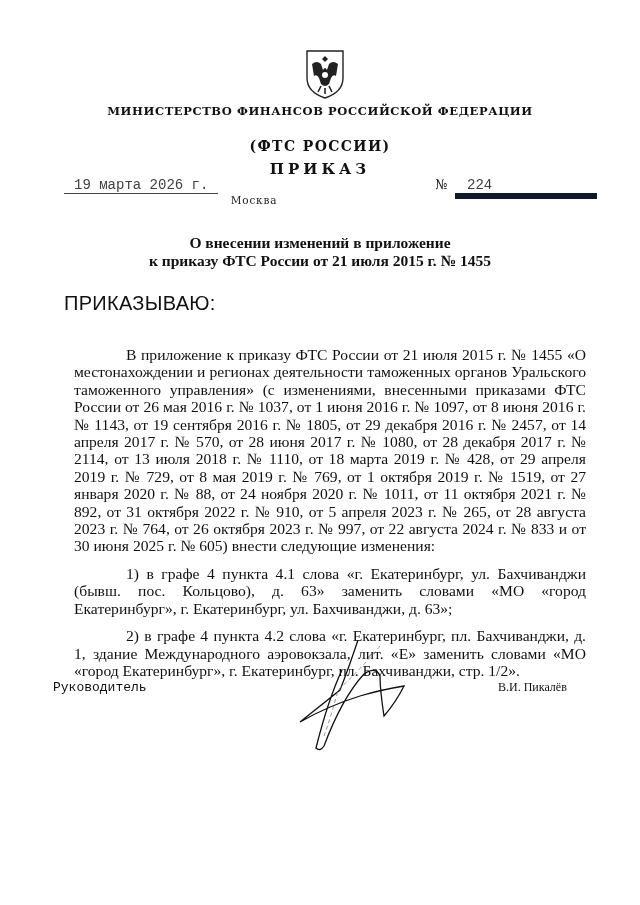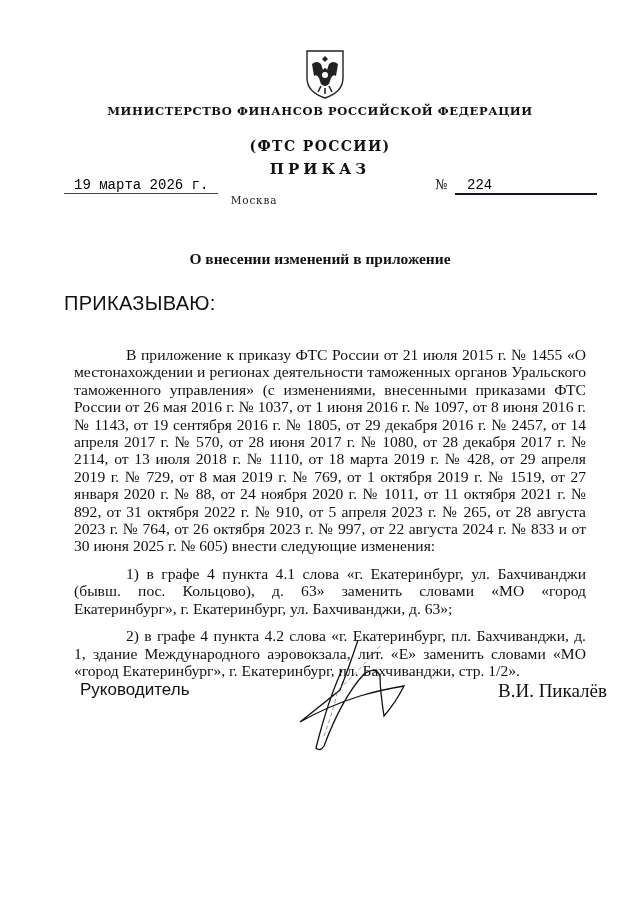--- a/index.html
+++ b/index.html
@@ -4,32 +4,32 @@
 <style>
   html, body { margin: 0; padding: 0; background: #ffffff; }
   body { width: 640px; height: 905px; position: relative; overflow: hidden; color: #111; }
   .page { position: absolute; left: 0; top: 0; width: 640px; height: 905px; border-radius: 29px; }
   .emblem { position: absolute; left: 303px; top: 48px; width: 44px; height: 52px; }
   .hdr { position: absolute; left: 0; width: 640px; text-align: center; font-family: "DejaVu Serif", serif; font-weight: bold; color: #111; }
   .ministry { top: 104px; font-size: 11.5px; letter-spacing: 0.6px; }
   .service { top: 121px; font-size: 15px; letter-spacing: 2.6px; }
   .fts { top: 138px; font-size: 14px; letter-spacing: 1.4px; }
   .prikaz { top: 160px; font-size: 15px; letter-spacing: 4px; }
-  .mono { font-family: "Liberation Mono", monospace; font-size: 14px; color: #000000; }
+  .mono { font-family: "Liberation Mono", monospace; font-size: 14px; color: #404040; }
   .date { position: absolute; left: 64px; top: 177px; width: 154px; border-bottom: 1px solid #444; padding-left: 10px; box-sizing: border-box; line-height: 16px; }
   .numlabel { position: absolute; left: 435px; top: 177px; font-family: "DejaVu Serif", serif; font-size: 13px; line-height: 16px; }
-  .num { position: absolute; left: 455px; top: 177px; width: 142px; border-bottom: 2px solid #0f172a; padding-left: 12px; box-sizing: border-box; line-height: 16px; }
+  .num { position: absolute; left: 455px; top: 177px; width: 142px; border-bottom: 6px solid #0f172a; padding-left: 12px; box-sizing: border-box; line-height: 16px; }
   .city { position: absolute; left: 0; top: 194px; width: 508px; text-align: center; font-family: "DejaVu Serif", serif; font-size: 10.5px; letter-spacing: 0.8px; color: #222; }
-  .title { position: absolute; left: 0; top: 234px; width: 640px; text-align: center; font-family: "Liberation Serif", serif; font-weight: bold; font-size: 15.5px; line-height: 18px; margin-top: 16px; }
+  .title { position: absolute; left: 0; top: 234px; width: 640px; text-align: center; font-family: "Liberation Serif", serif; font-weight: bold; font-size: 15.5px; line-height: 18px; }
   .order-word { position: absolute; left: 64px; top: 292px; font-family: "Liberation Sans", sans-serif; font-size: 20px; letter-spacing: 0.3px; }
   .body { position: absolute; left: 64px; top: 336px; width: 532px; font-family: "Liberation Serif", serif; font-size: 15.6px; line-height: 17.4px; text-align: justify; }
   .body p { margin: 10px; text-indent: 52px; }
   .body p.item { text-indent: 52px; }
-  .signer-role { position: absolute; left: 80px; top: 680px; font-family: Liberation Sans, sans-serif; font-size: 17px; }
-  .signer-name { position: absolute; left: 498px; top: 680px; font-family: "Liberation Serif", serif; font-size: 19px; }
+  .signer-role { position: absolute; left: 53px; top: 680px; font-family: Liberation Mono, monospace; font-size: 13px; }
+  .signer-name { position: absolute; left: 498px; top: 680px; font-family: "Liberation Serif", serif; font-size: 12px; }
   .signature { position: absolute; left: 280px; top: 640px; width: 140px; height: 130px; }
 </style>
 </head>
 <body>
 
 <div class="page">
 
   <svg class="emblem" viewBox="0 0 44 52">
     <path d="M4 3 H40 V30 Q40 44 22 50 Q4 44 4 30 Z" fill="none" stroke="#222" stroke-width="1.4"></path>
     <path d="M22 8 l3 3 -3 3 -3 -3z" fill="#222"></path>
@@ -42,20 +42,21 @@
   <div class="hdr fts">(ФТС РОССИИ)</div>
   <div class="hdr prikaz">ПРИКАЗ</div>
 
   <div class="date mono">19 марта 2026 г.</div>
   <div class="numlabel">№</div>
   <div class="num mono">224</div>
   <div class="city">Москва</div>
 
   <div class="title">
     <div>О внесении изменений в приложение</div>
+    <div>к приказу ФТС России от 21 июля 2015 г. № 1455</div>
   </div>
 
   <div class="order-word">ПРИКАЗЫВАЮ:</div>
 
   <div class="body">
     <p>В приложение к приказу ФТС России от 21 июля 2015 г. № 1455 «О местонахождении и регионах деятельности таможенных органов Уральского таможенного управления» (с изменениями, внесенными приказами ФТС России от 26 мая 2016 г. № 1037, от 1 июня 2016 г. № 1097, от 8 июня 2016 г. № 1143, от 19 сентября 2016 г. № 1805, от 29 декабря 2016 г. № 2457, от 14 апреля 2017 г. № 570, от 28 июня 2017 г. № 1080, от 28 декабря 2017 г. № 2114, от 13 июля 2018 г. № 1110, от 18 марта 2019 г. № 428, от 29 апреля 2019 г. № 729, от 8 мая 2019 г. № 769, от 1 октября 2019 г. № 1519, от 27 января 2020 г. № 88, от 24 ноября 2020 г. № 1011, от 11 октября 2021 г. № 892, от 31 октября 2022 г. № 910, от 5 апреля 2023 г. № 265, от 28 августа 2023 г. № 764, от 26 октября 2023 г. № 997, от 22 августа 2024 г. № 833 и от 30 июня 2025 г. № 605) внести следующие изменения:</p>
     <p class="item">1) в графе 4 пункта 4.1 слова «г. Екатеринбург, ул. Бахчиванджи (бывш. пос. Кольцово), д. 63» заменить словами «МО «город Екатеринбург», г. Екатеринбург, ул. Бахчиванджи, д. 63»;</p>
     <p class="item">2) в графе 4 пункта 4.2 слова «г. Екатеринбург, пл. Бахчиванджи, д. 1, здание Международного аэровокзала, лит. «Е» заменить словами «МО «город Екатеринбург», г. Екатеринбург, пл. Бахчиванджи, стр. 1/2».</p>
   </div>
 

